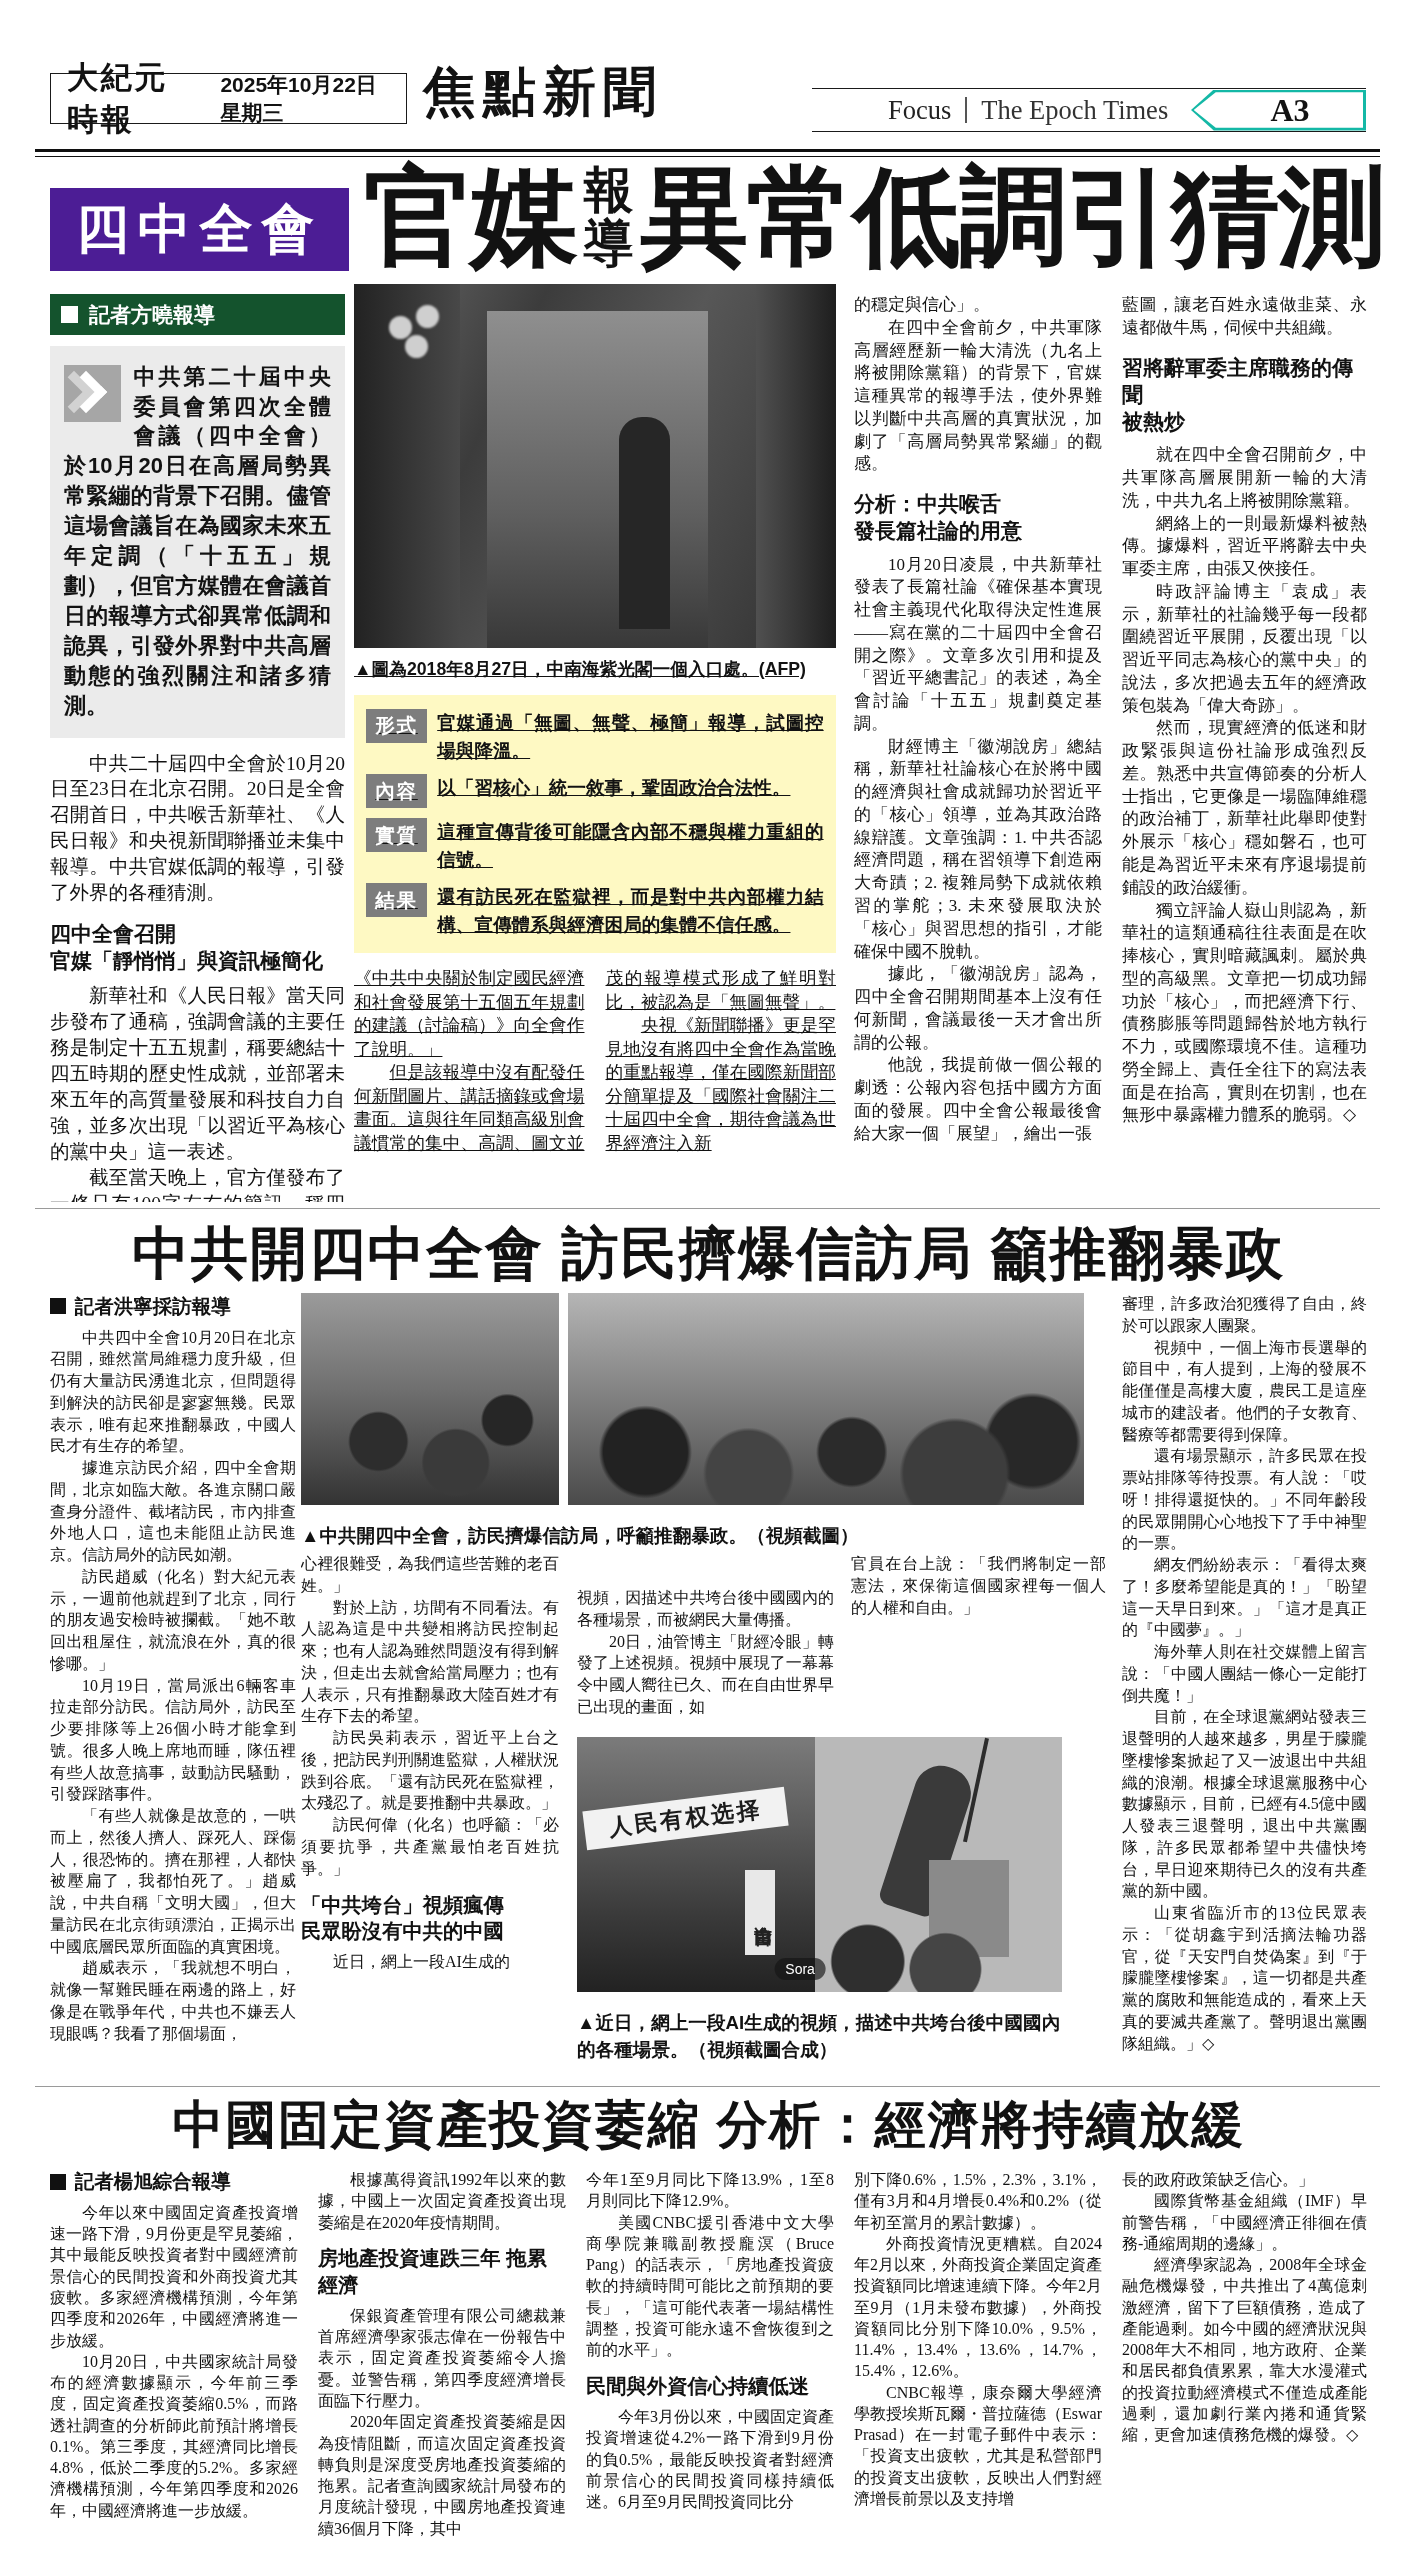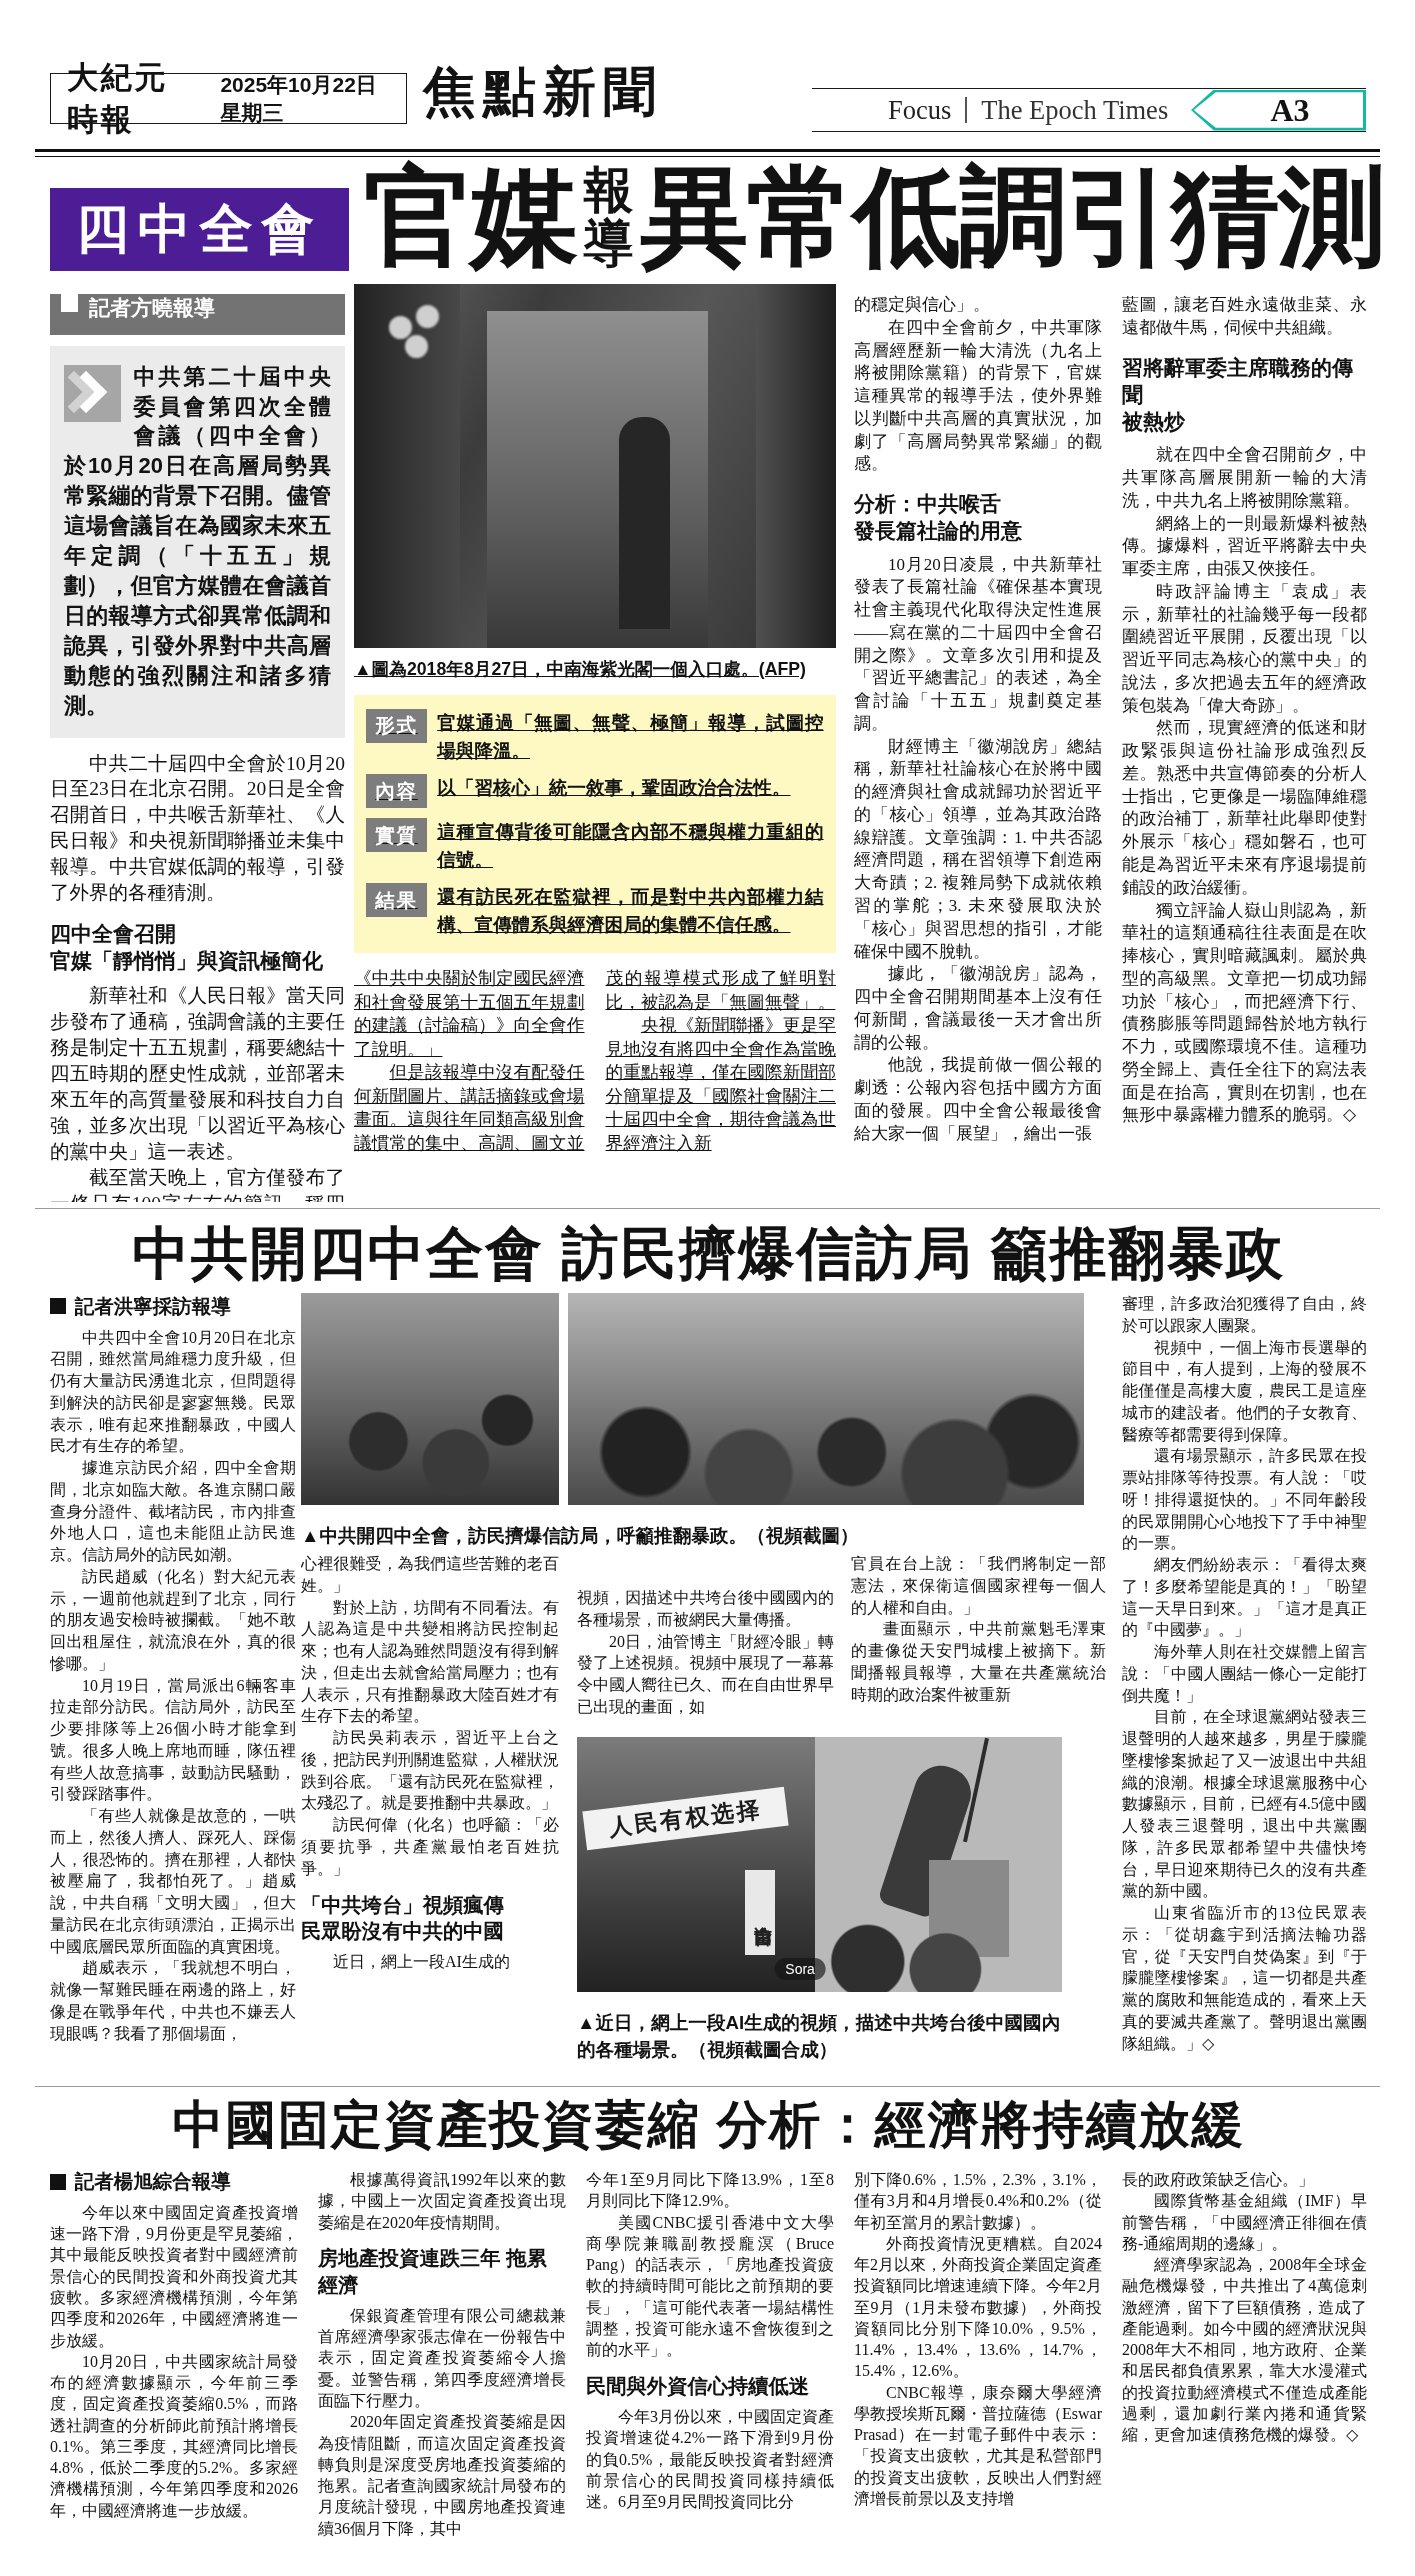--- a/index.html
+++ b/index.html
@@ -33,21 +33,21 @@
   
   .kicker{left:50px;top:188px;width:299px;height:83px;background:#4c1d95;color:#fff;
           display:flex;align-items:center;justify-content:center;font-size:53px;font-weight:900;letter-spacing:8.8px;}
   .h1-row{left:364px;top:150px;height:133px;display:flex;align-items:center;}
   .h1-big{font-size:108px;font-weight:900;line-height:1;letter-spacing:-1.8px;}
   .h1-stack{display:flex;flex-direction:column;justify-content:center;gap:3.5px;padding:0 7px;}
   .h1-stack span{font-size:50px;font-weight:900;line-height:1;}
 
   
   .a1col1{left:50px;top:294px;width:295px;height:908px;overflow:hidden;font-size:19.5px;line-height:1.33;}
-  .byline-bar{background:#737373;color:#fff;height:41px;display:flex;gap:10.6px;
+  .byline-bar{background:#14532d;color:#fff;height:41px;display:flex;align-items:center;gap:10.6px;
               padding:0 10.6px;font-weight:700;font-size:21px;}
   .sq-w{width:17.7px;height:17.7px;background:#fff;display:inline-block;}
   .sq-b{width:16px;height:16px;background:#111;display:inline-block;}
   .leadbox{background:#ebebeb;margin-top:10.6px;padding:16px 14px 17.7px;font-weight:700;
            font-size:22px;line-height:1.36;text-align:justify;}
   .chevbox{float:left;width:57px;height:57px;background:#a6a6a6;position:relative;margin:3.5px 12.4px 1.8px 0;overflow:hidden;}
   .chev{position:absolute;width:21px;height:21px;border-top:9.7px solid #fff;border-right:9.7px solid #fff;
         transform:rotate(45deg);top:12.4px;left:7px;}
   .chev.ghost{border-color:#d2d2d2;left:-5.3px;}
   .a1col1 .bodytext{margin-top:12.4px;}
@@ -264,21 +264,20 @@
     <span class="ai-crane"></span>
     <span class="ai-statue"></span>
     <span class="ai-ped"></span>
     <span class="ai-figs"></span>
     <span class="ai-sora">Sora</span>
   </div>
   <div class="abs capt" style="left:577px;top:2001px;width:485px;font-size:18.6px;">▲近日，網上一段AI生成的視頻，描述中共垮台後中國國內的各種場景。（視頻截圖合成）</div>
 
   <div class="abs a2col" style="left:851px;top:1553px;width:255px;height:177px;">
     <p>官員在台上說：「我們將制定一部憲法，來保衛這個國家裡每一個人的人權和自由。」</p>
-    <p class="ind">畫面顯示，中共前黨魁毛澤東的畫像從天安門城樓上被摘下。新聞播報員報導，大量在共產黨統治時期的政治案件被重新</p>
   </div>
 
   <div class="abs a2col" style="left:1122px;top:1293px;width:245px;height:782px;">
     <p>審理，許多政治犯獲得了自由，終於可以跟家人團聚。</p>
     <p class="ind">視頻中，一個上海市長選舉的節目中，有人提到，上海的發展不能僅僅是高樓大廈，農民工是這座城市的建設者。他們的子女教育、醫療等都需要得到保障。</p>
     <p class="ind">還有場景顯示，許多民眾在投票站排隊等待投票。有人說：「哎呀！排得還挺快的。」不同年齡段的民眾開開心心地投下了手中神聖的一票。</p>
     <p class="ind">網友們紛紛表示：「看得太爽了！多麼希望能是真的！」「盼望這一天早日到來。」「這才是真正的『中國夢』。」</p>
     <p class="ind">海外華人則在社交媒體上留言說：「中國人團結一條心一定能打倒共魔！」</p>
     <p class="ind">目前，在全球退黨網站發表三退聲明的人越來越多，男星于朦朧墜樓慘案掀起了又一波退出中共組織的浪潮。根據全球退黨服務中心數據顯示，目前，已經有4.5億中國人發表三退聲明，退出中共黨團隊，許多民眾都希望中共儘快垮台，早日迎來期待已久的沒有共產黨的新中國。</p>
     <p class="ind">山東省臨沂市的13位民眾表示：「從胡鑫宇到活摘法輪功器官，從『天安門自焚偽案』到『于朦朧墜樓慘案』，這一切都是共產黨的腐敗和無能造成的，看來上天真的要滅共產黨了。聲明退出黨團隊組織。」◇</p>

